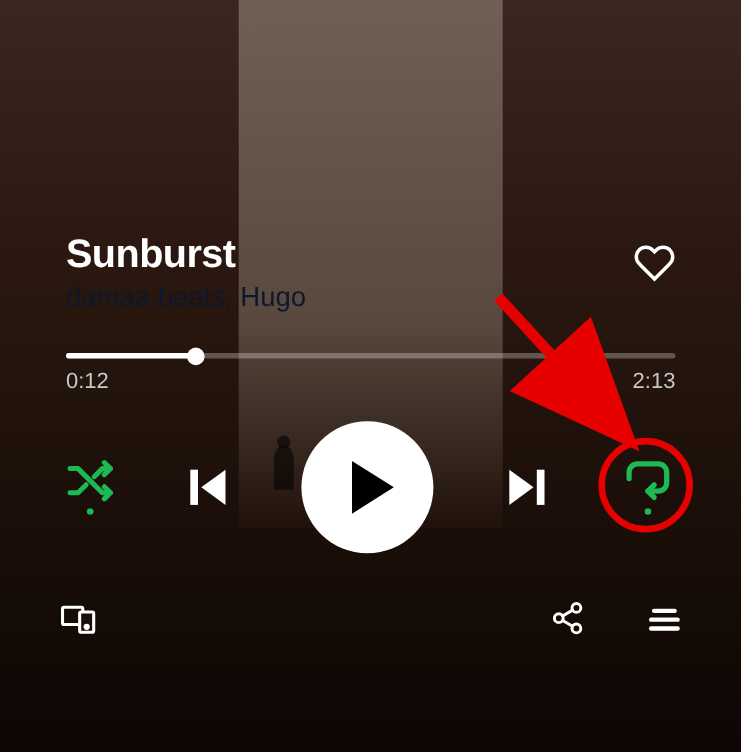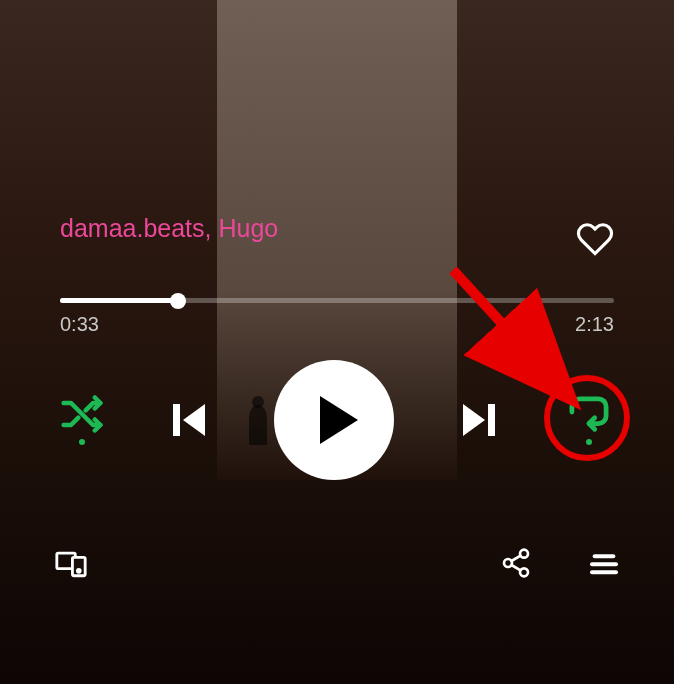--- a/index.html
+++ b/index.html
@@ -49,21 +49,21 @@
       align-items: flex-start;
     }
     .track-title {
       font-size: 36px;
       font-weight: 700;
       color: #fff;
       letter-spacing: -0.5px;
     }
     .track-artist {
       font-size: 25px;
-      color: #ec4899;
+      color: #0f172a;
       margin-top: 4px;
       font-weight: 400;
     }
     .heart {
       margin-top: 10px;
       cursor: pointer;
     }
     .progress-container {
       margin-top: 36px;
     }
@@ -169,36 +169,37 @@
   </style>
 </head>
 <body>
 
 <div class="album-art-bg"></div>
 <div class="figure"></div>
 
 <div class="content">
   <div class="track-header">
     <div>
+      <div class="track-title">Sunburst</div>
       <div class="track-artist">damaa.beats, Hugo</div>
     </div>
     <div class="heart">
       <svg width="38" height="38" viewBox="0 0 24 24" fill="none" stroke="#fff" stroke-width="2">
         <path d="M20.84 4.61a5.5 5.5 0 0 0-7.78 0L12 5.67l-1.06-1.06a5.5 5.5 0 0 0-7.78 7.78l1.06 1.06L12 21.23l7.78-7.78 1.06-1.06a5.5 5.5 0 0 0 0-7.78z"></path>
       </svg>
     </div>
   </div>
 
   <div class="progress-container">
     <div class="progress-bar">
       <div class="progress-fill"></div>
       <div class="progress-thumb"></div>
     </div>
     <div class="time-row">
-      <span>0:33</span>
+      <span>0:12</span>
       <span>2:13</span>
     </div>
   </div>
 
   <div class="controls">
     <div class="ctrl-btn" style="flex-direction:column;">
       <svg width="44" height="38" viewBox="0 0 24 20" fill="none" stroke="#1db954" stroke-width="2.5" stroke-linecap="round" stroke-linejoin="round">
         <path d="M2 4 L6 4 L18 16 L22 16"></path>
         <path d="M19 13 L22 16 L19 19"></path>
         <path d="M2 16 L6 16 L10 12"></path>

